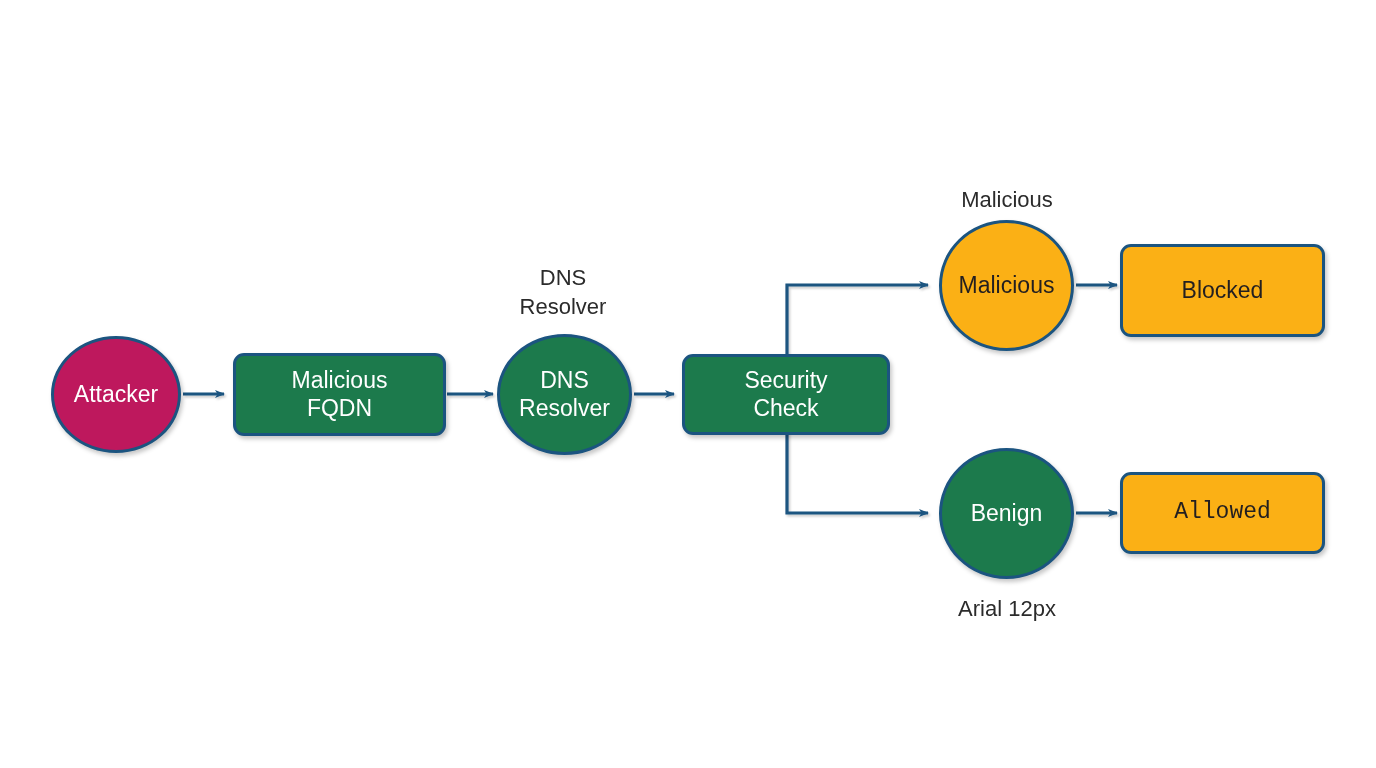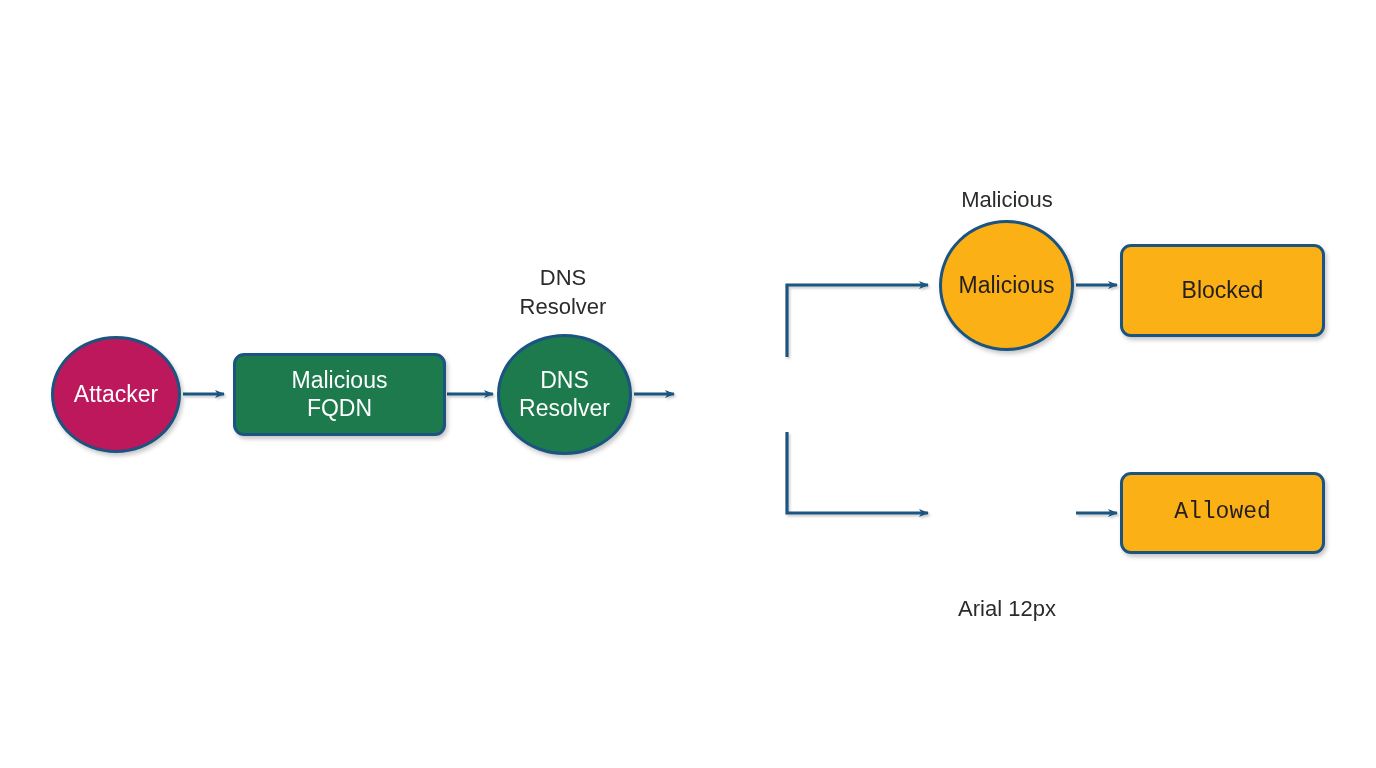--- a/index.html
+++ b/index.html
@@ -92,25 +92,28 @@
 
   <div class="node rect fill-green" style="left:233px; top:353px; width:213px; height:83px;">Malicious
 FQDN</div>
 
   <div class="ext-label" style="left:463px; top:263px; width:200px;">DNS
 Resolver</div>
 
   <div class="node circle fill-green" style="left:497px; top:334px; width:135px; height:121px;">DNS
 Resolver</div>
 
+  <div class="node rect fill-green" style="left:682px; top:354px; width:208px; height:81px;">Security
+Check</div>
 
   <div class="ext-label" style="left:907px; top:185px; width:200px;">Malicious</div>
 
   <div class="node circle fill-orange" style="left:939px; top:220px; width:135px; height:131px;">Malicious</div>
 
   <div class="node rect fill-orange" style="left:1120px; top:244px; width:205px; height:93px;">Blocked</div>
 
+  <div class="node circle fill-green" style="left:939px; top:448px; width:135px; height:131px;">Benign</div>
 
   <div class="node rect fill-orange" style="left:1120px; top:472px; width:205px; height:82px;font-family:Liberation Mono, monospace;">Allowed</div>
 
   <div class="ext-label" style="left:907px; top:594px; width:200px;">Arial 12px</div>
 
 </div>
 
 </body></html>

